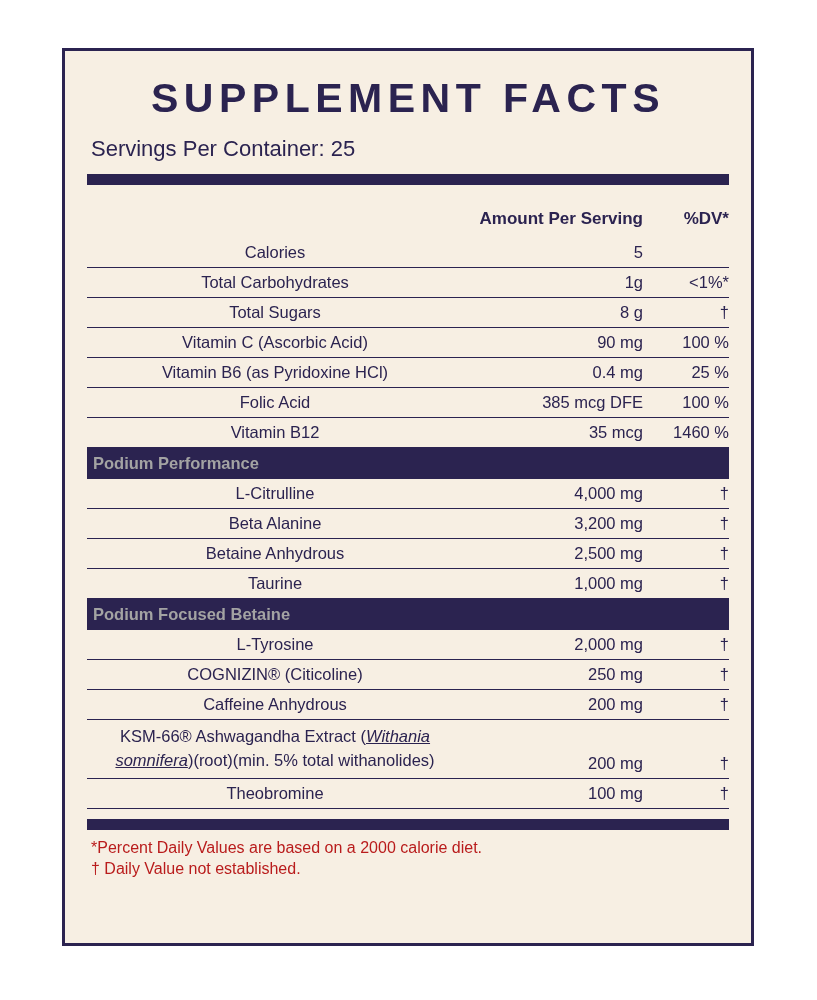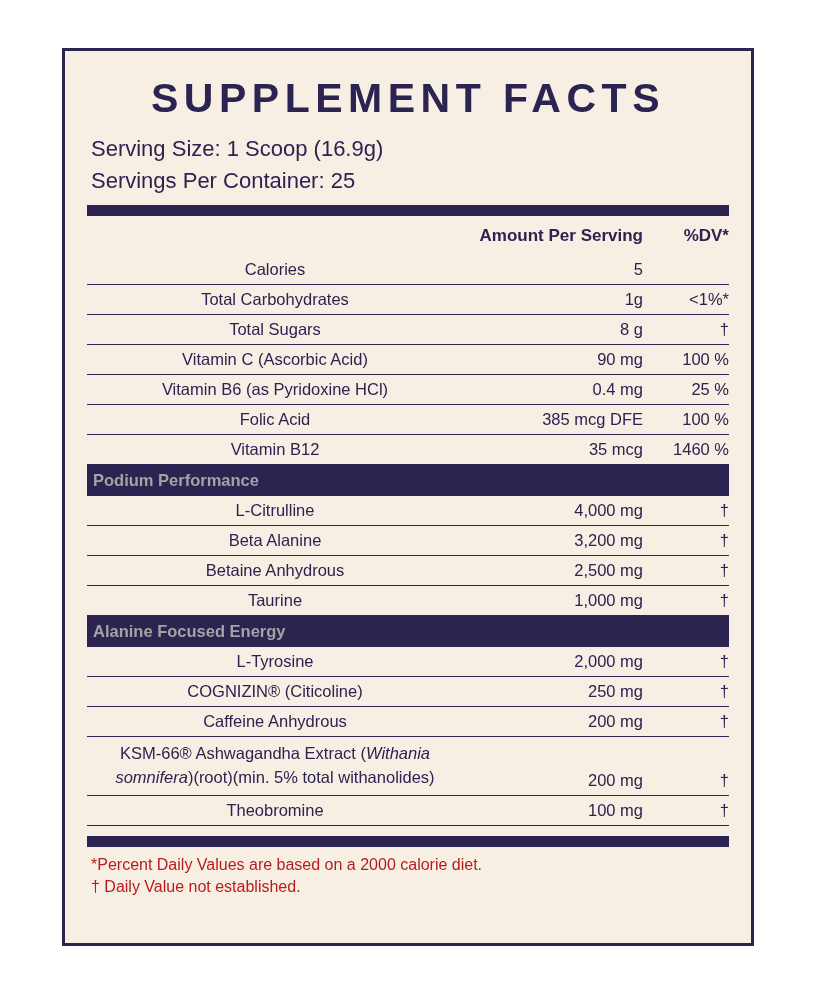--- a/index.html
+++ b/index.html
@@ -75,51 +75,50 @@
     text-align: right;
     white-space: nowrap;
     width: 86px;
     padding-right: 4px;
   }
   tr.header-row td {
     font-size: 17px;
     font-weight: bold;
     border-bottom: none;
     padding-bottom: 9px;
-    padding-top: 10px;
+    padding-top: 24px;
   }
   tr.header-row td.name { border-bottom: none; }
   .indent { padding-left: 18px; }
   .section-band {
     background: #2b2350;
     color: #a3a3a3;
     font-weight: bold;
     font-size: 16.5px;
     padding: 6px 0 6px 6px;
     margin: 0;
   }
   .section-band-wrap { margin: 0; }
   .footnotes {
     font-size: 16px;
     line-height: 1.35;
     padding: 7px 0 0 4px;
     color: #b91c1c;
   }
-  em { font-style: italic; }
+  em { font-style: italic; text-decoration: underline; }
   .two-line-name { line-height: 1.45; }
 </style>
 </head>
 <body>
 
 <div class="page">
   <div class="panel">
 
     <div class="title">SUPPLEMENT FACTS</div>
 
-    <div class="serving-line">Serving Size: 1 Scoop (16.9g)</div>
     <div class="serving-line">Servings Per Container: 25</div>
 
     <div class="rule-thick"></div>
 
     <table class="facts">
       <tbody>
         <tr class="header-row">
           <td class="name"></td>
           <td class="amount">Amount Per Serving</td>
           <td class="dv">%DV*</td>
@@ -186,21 +185,21 @@
         </tr>
         <tr>
           <td class="name">Taurine</td>
           <td class="amount">1,000 mg</td>
           <td class="dv">†</td>
         </tr>
       </tbody>
     </table>
 
     <div class="section-band-wrap">
-      <div class="section-band">Alanine Focused Energy</div>
+      <div class="section-band">Podium Focused Betaine</div>
     </div>
 
     <table class="facts">
       <tbody>
         <tr>
           <td class="name">L-Tyrosine</td>
           <td class="amount">2,000 mg</td>
           <td class="dv">†</td>
         </tr>
         <tr>

